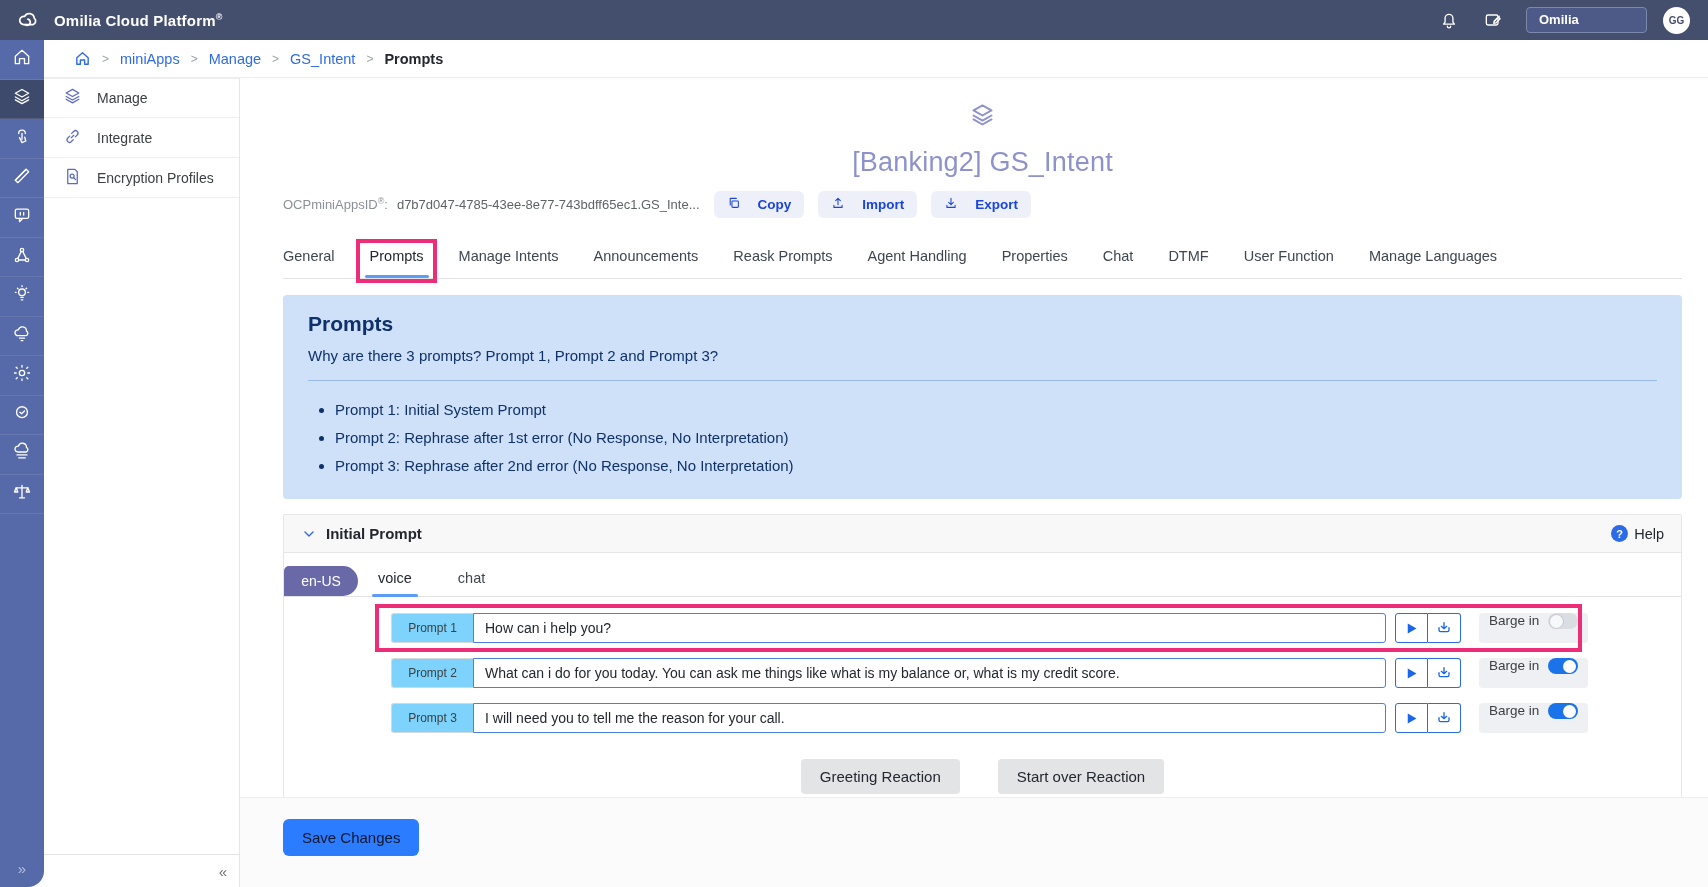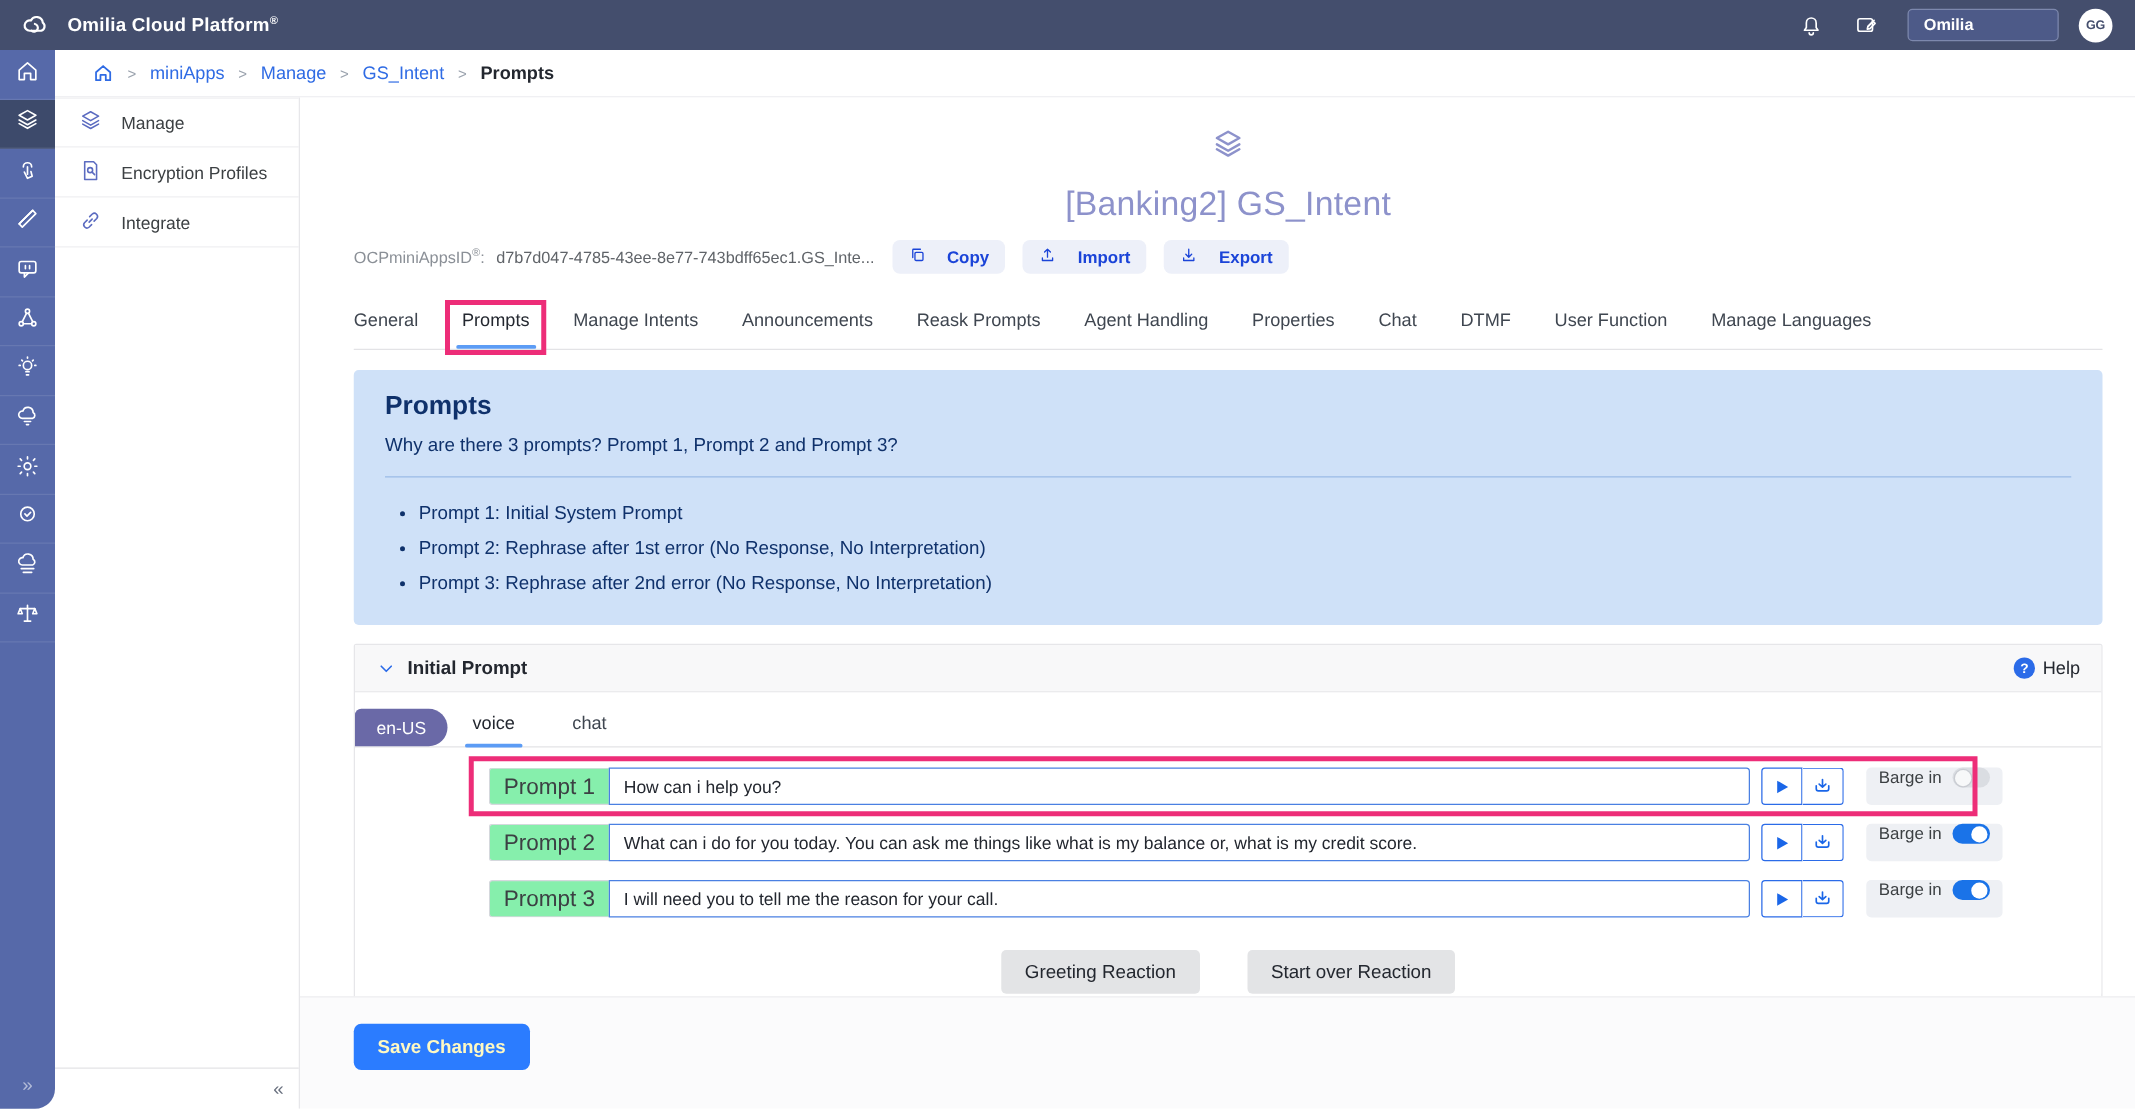--- a/index.html
+++ b/index.html
@@ -112,23 +112,23 @@
   .mode-tabs { display:flex; gap:46px; margin-left:20px; padding-bottom:10px; font-size:14.5px; }
   .mode-tab { color:#3f4650; cursor:pointer; position:relative; }
   .mode-tab.active { color:#23272f; }
   .mode-tab.active .underline { position:absolute; left:-6px; right:-6px; bottom:-11px;
     height:3px; background:#5c9cf5; border-radius:2px; }
 
   .rows { padding:16px 0 0 107px; }
   .prompt-row { display:flex; align-items:center; margin-bottom:15px; position:relative; }
   .pink-frame-row { position:absolute; left:-16px; top:-9px; bottom:-9px; right:99px;
     border:4px solid #ed2d78; z-index:3; pointer-events:none; }
-  .p-label { width:96px; height:30px; flex:none; background:#86efac; border:1px solid #d5d8dd;
+  .p-label { width:82px; height:30px; flex:none; background:#7dd3fc; border:1px solid #d5d8dd;
     border-right:none; border-radius:3px 0 0 3px; display:flex; align-items:center;
-    justify-content:center; font-size:18px; color:#3c4043; }
+    justify-content:center; font-size:12px; color:#3c4043; }
   .p-input { width:913px; height:30px; border:1px solid #4a80e2; border-radius:0 3px 3px 0;
     font-size:14px; color:#23272f; padding:0 11px; outline:none;
     font-family:"Liberation Sans", sans-serif; }
   .btn-group { display:flex; margin-left:9px; }
   .io-btn { width:33px; height:30px; background:#fff; border:1px solid #2b6be8;
     display:flex; align-items:center; justify-content:center; cursor:pointer; }
   .io-btn.first { border-radius:3px 0 0 3px; }
   .io-btn.last { border-left:none; border-radius:0 3px 3px 0; }
   .io-btn svg.dl { stroke:#1a66e8; fill:none; stroke-width:2; stroke-linecap:round;
     stroke-linejoin:round; }
@@ -141,21 +141,21 @@
   .toggle.on { background:#1a73e8; }
   .toggle.on .knob { right:2px; background:#fff; }
 
   .reaction-row { display:flex; justify-content:center; gap:38px; margin:26px 0 28px; }
   .reaction-btn { background:#e3e4e6; border:none; border-radius:4px; padding:9px 19px;
     font-size:15px; color:#23272f; cursor:pointer; font-family:"Liberation Sans", sans-serif; }
 
   
   .save-bar { position:absolute; left:0; right:0; bottom:0; height:90px;
     border-top:1px solid #ededf0; background:#fbfbfc; padding:21px 0 0 43px; }
-  .save-btn { background:#2b7cff; color:#fef9c3; font-weight:700; font-size:15px;
+  .save-btn { background:#2b7cff; color:#0f172a; font-weight:400; font-size:15px;
     border:none; border-radius:6px; padding:10px 19px; cursor:pointer;
     font-family:"Liberation Sans", sans-serif; }
 </style>
 </head>
 <body>
 
 <div class="topbar">
   <span class="logo">
     <svg width="26" height="22" viewBox="0 0 24 24" style="stroke-width:1.9">
       <path d="M8.5 17a4.5 4.5 0 1 1 1-8.9 5.5 5.5 0 0 1 10.4 1.9A4 4 0 0 1 18.5 17Z"></path>
@@ -285,33 +285,33 @@
       <div class="sub-item">
         <span><svg width="19" height="19" viewBox="0 0 24 24">
               <path d="M12 3l8 4.5-8 4.5-8-4.5z"></path>
               <path d="M4 12l8 4.5 8-4.5"></path>
               <path d="M4 15.5l8 4.5 8-4.5"></path>
             </svg></span>
         <span>Manage</span>
       </div>
       <div class="sub-item">
         <span><svg width="19" height="19" viewBox="0 0 24 24">
+              <path d="M10.5 13.5l3-3"></path>
+              <path d="M8.5 11.5l-2.7 2.7a3.2 3.2 0 0 0 4.5 4.5l2.7-2.7"></path>
+              <path d="M15.5 12.5l2.7-2.7a3.2 3.2 0 0 0-4.5-4.5L11 8"></path>
+            </svg></span>
+        <span>Integrate</span>
+      </div>
+      <div class="sub-item">
+        <span><svg width="19" height="19" viewBox="0 0 24 24">
               <path d="M6 3h9l3 3v15H6z"></path>
               <circle cx="11.5" cy="11.5" r="2.5"></circle>
               <path d="M13.5 13.5l2.5 2.5"></path>
             </svg></span>
         <span>Encryption Profiles</span>
-      </div>
-      <div class="sub-item">
-        <span><svg width="19" height="19" viewBox="0 0 24 24">
-              <path d="M10.5 13.5l3-3"></path>
-              <path d="M8.5 11.5l-2.7 2.7a3.2 3.2 0 0 0 4.5 4.5l2.7-2.7"></path>
-              <path d="M15.5 12.5l2.7-2.7a3.2 3.2 0 0 0-4.5-4.5L11 8"></path>
-            </svg></span>
-        <span>Integrate</span>
       </div>
       <div class="sub-collapse">
         <span>«</span>
       </div>
     </div>
 
     <div class="main">
 
       <div class="title-row">
         <span>

